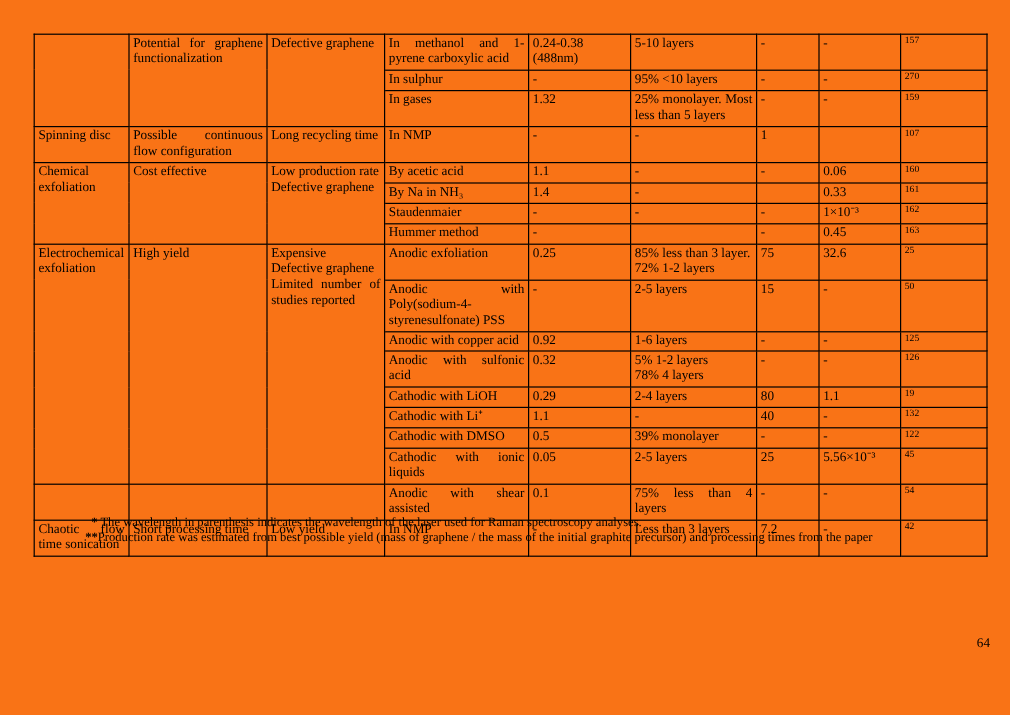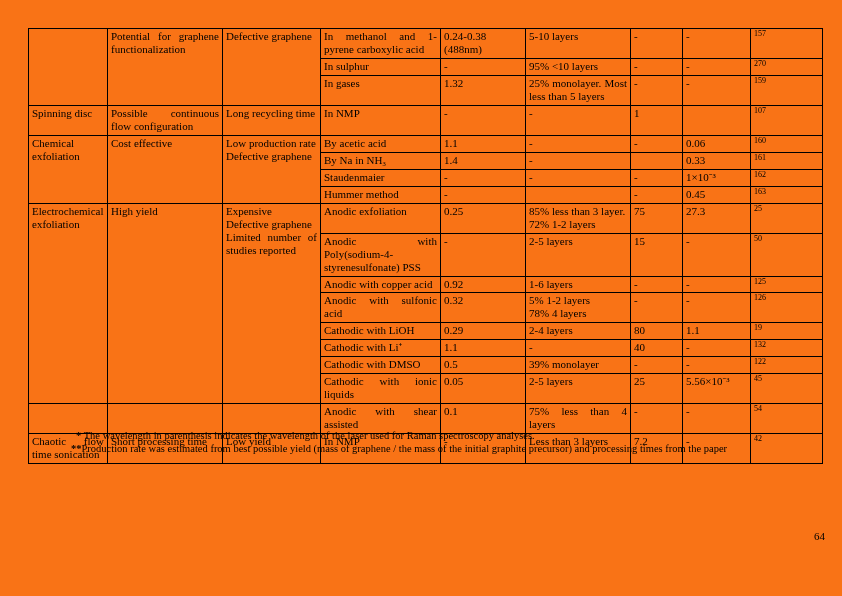--- a/index.html
+++ b/index.html
@@ -155,21 +155,21 @@
         <td rowspan="8">Electrochemical exfoliation</td>
         <td rowspan="8">High yield</td>
         <td rowspan="8">Expensive
 Defective graphene
 Limited number of studies reported</td>
         <td>Anodic exfoliation</td>
         <td>0.25</td>
         <td>85% less than 3 layer.
 72% 1-2 layers</td>
         <td>75</td>
-        <td>27.3</td>
+        <td>32.6</td>
         <td class="ref"><span class="sup">25</span></td>
       </tr>
       <tr>
         <td>Anodic with Poly(sodium-4-styrenesulfonate) PSS</td>
         <td>-</td>
         <td>2-5 layers</td>
         <td>15</td>
         <td>-</td>
         <td class="ref"><span class="sup">50</span></td>
       </tr>

